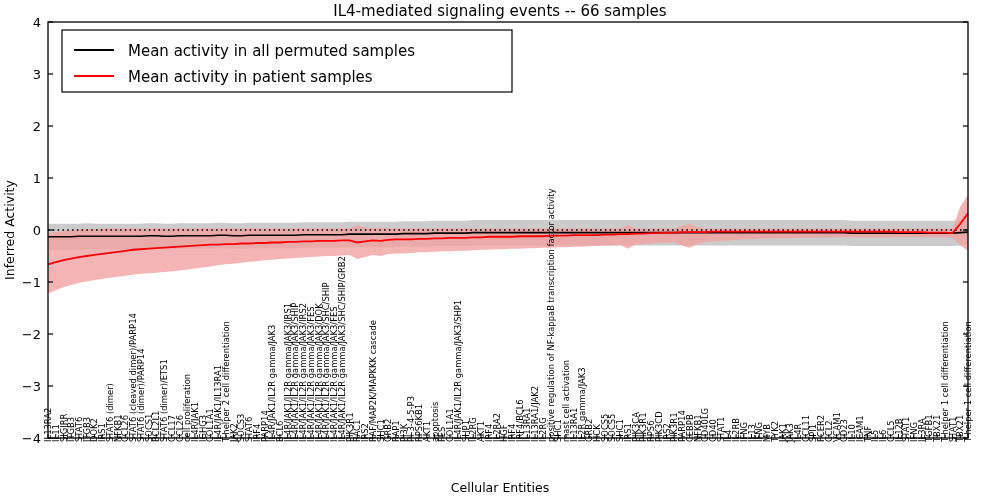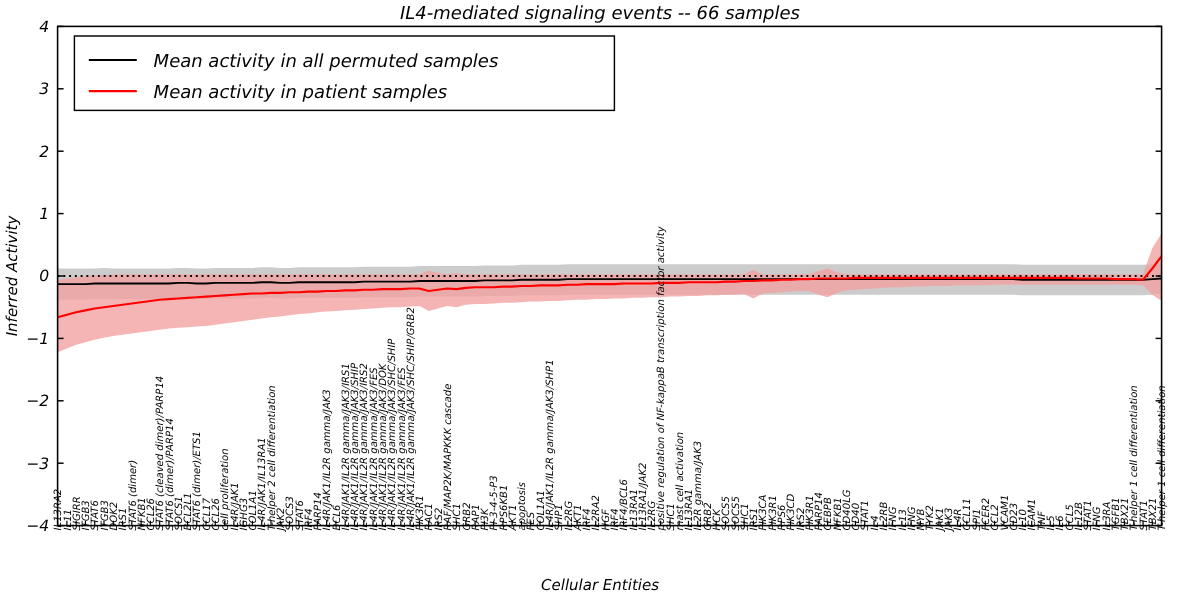--- a/index.html
+++ b/index.html
@@ -1,18 +1,18 @@
 <!DOCTYPE html>
 <html><head>
 <meta charset="utf-8">
 <style>
   html,body{margin:0;padding:0;background:#ffffff;}
   body{width:1000px;height:500px;overflow:hidden;
        font-family:"DejaVu Sans","Liberation Sans",sans-serif;color:#000;}
-  #stage{position:relative;width:796px;height:500px;font-style:italic;}
+  #stage{position:relative;width:796px;height:500px;}
   svg{display:block;}
   .ttl{font-size:15px;fill:#000;}
   .axlbl{font-size:12.5px;fill:#000;}
   .tick{font-size:13px;fill:#000;}
   .legtxt{font-size:15px;fill:#000;}
   .xtick{font-size:8.4px;fill:#000;font-family:"DejaVu Sans","Liberation Sans",sans-serif;}
 </style>
 </head>
 <body>
 

